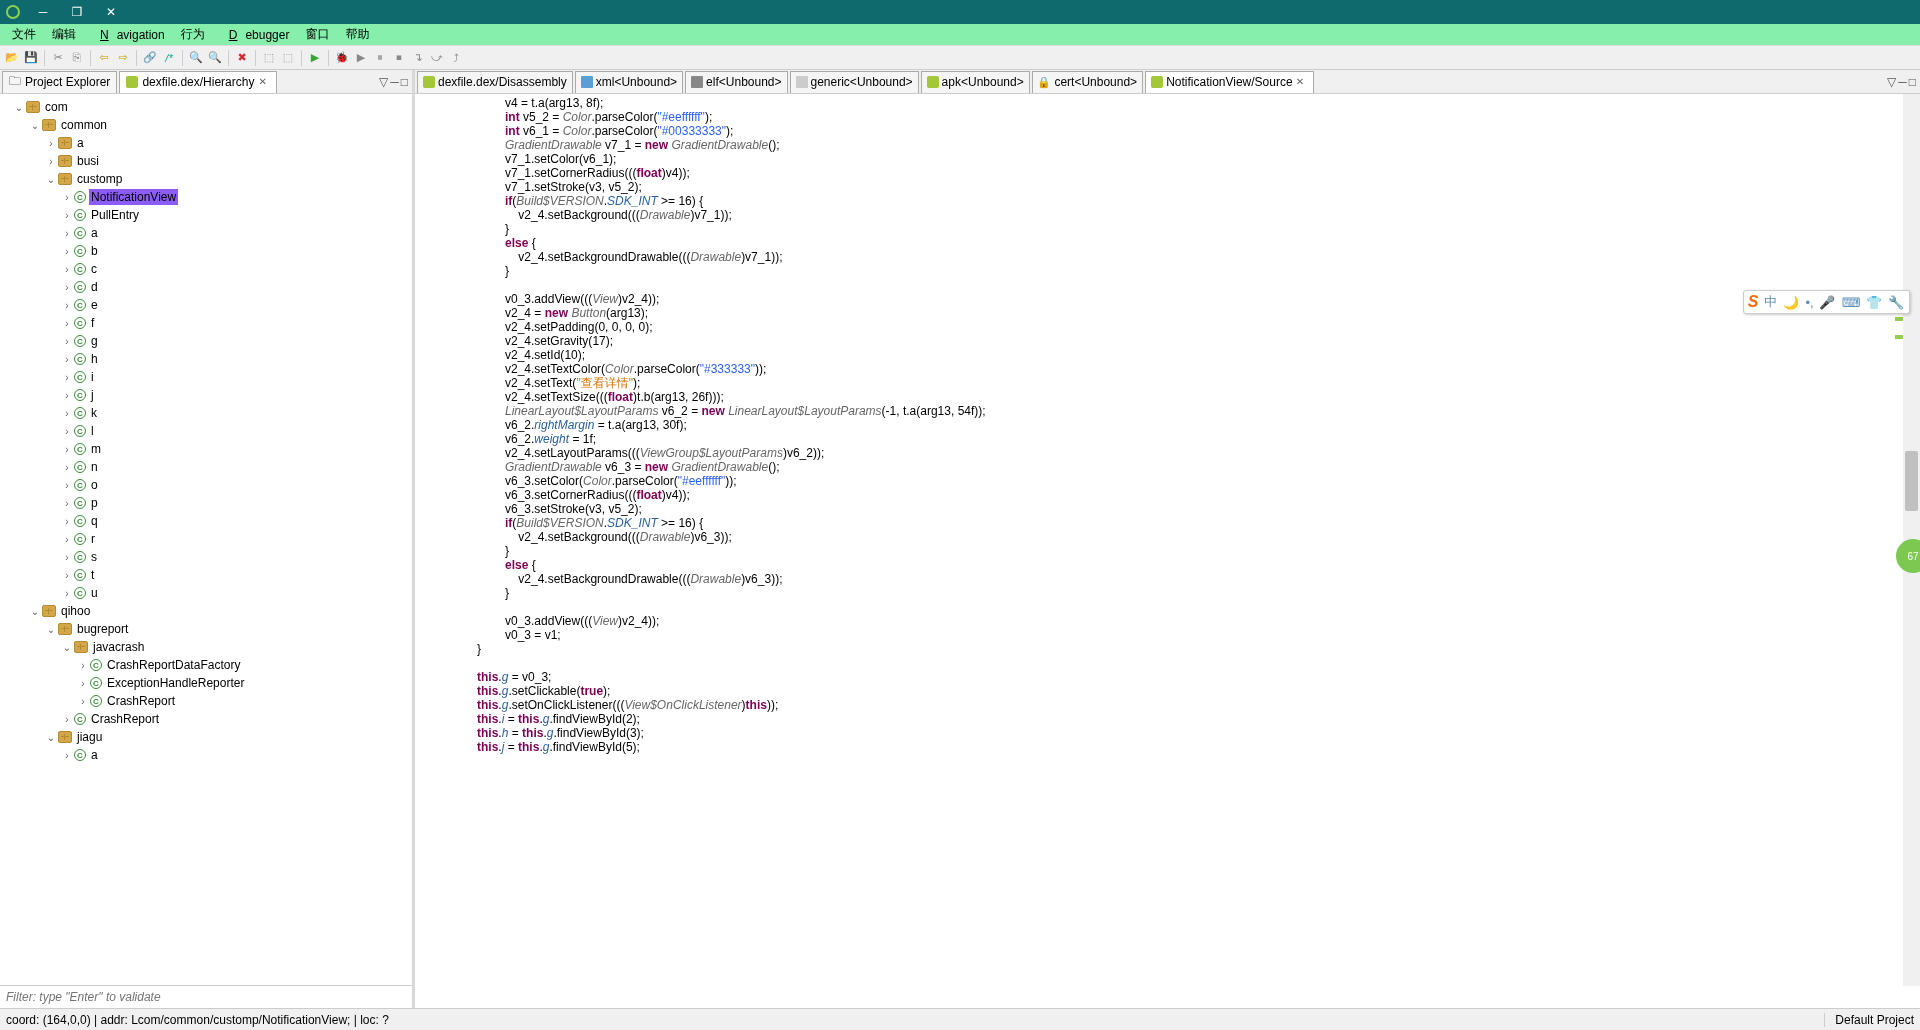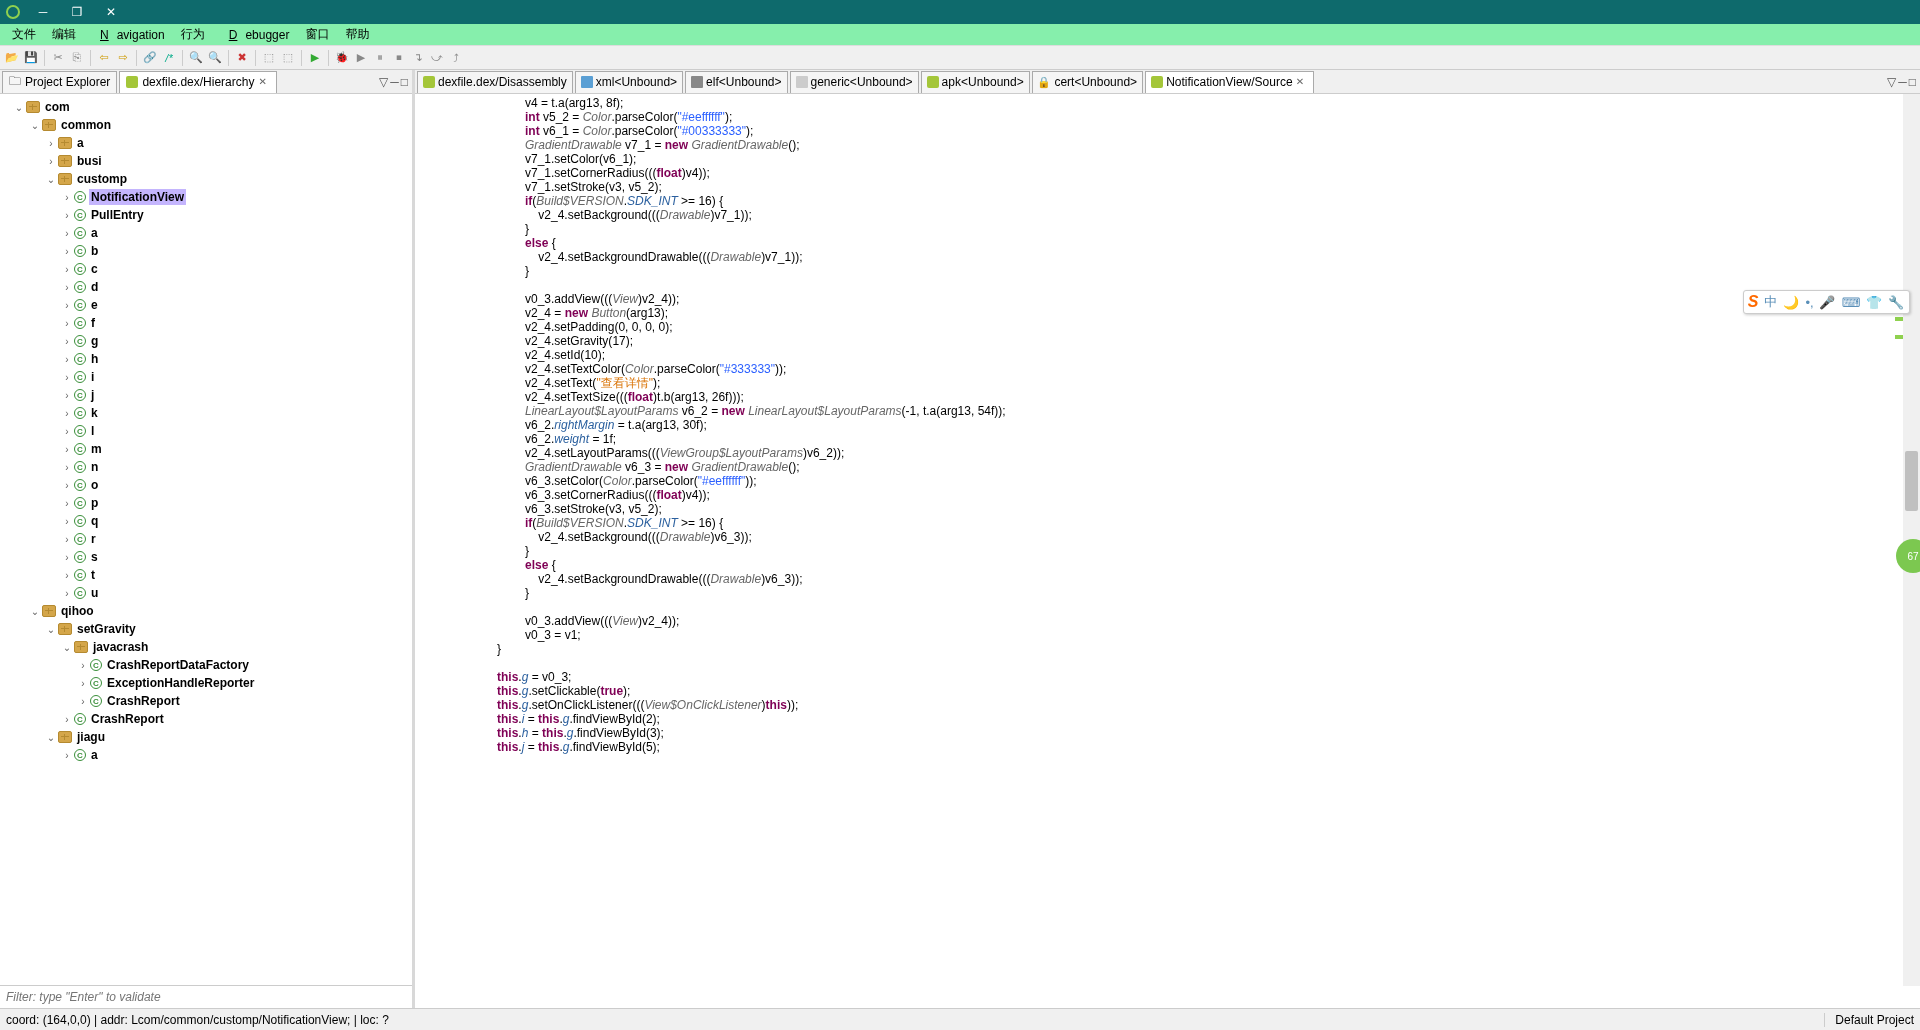--- a/index.html
+++ b/index.html
@@ -23,35 +23,35 @@
 .tab-icon { width: 12px; height: 12px; display: inline-flex; align-items: center; justify-content: center; }
 .tab-close { width: 12px; height: 12px; font-size: 10px; color: #666; }
 .tab-controls { margin-left: auto; display: flex; gap: 2px; padding-right: 4px; font-size: 10px; color: #555; }
 .tree { flex: 1; overflow: auto; padding: 4px 2px; background: #fff; }
 .tree-row { display: flex; align-items: center; height: 18px; white-space: nowrap; }
 .tree-row .arrow { width: 14px; text-align: center; color: #666; font-size: 10px; }
 .pkg-icon { width: 14px; height: 12px; display: inline-block; background: #d4a64a; border: 1px solid #b58a30; border-radius: 2px; margin-right: 3px; position: relative; }
 .pkg-icon::before { content: ""; position: absolute; left: 2px; right: 2px; top: 4px; height: 1px; background: #b58a30; }
 .pkg-icon::after { content: ""; position: absolute; top: 2px; bottom: 2px; left: 5px; width: 1px; background: #b58a30; }
 .cls-icon { width: 12px; height: 12px; border-radius: 50%; border: 1px solid #3a8f3a; display: inline-flex; align-items: center; justify-content: center; font-size: 8px; color: #3a8f3a; margin-right: 3px; font-weight: bold; background: #fff; }
-.tree-label { padding: 1px 2px; font-weight: bold; }
-.tree-label.selected { background: #c4b5fd; }
+.tree-label { padding: 1px 2px; }
+.tree-label.selected { background: #8b5cf6; }
 .filter-box { border-top: 1px solid #ccc; }
 .filter-box input { width: 100%; height: 22px; border: none; padding: 0 6px; outline: none; font-style: italic; color: #999; }
 .right-panel { flex: 1; display: flex; flex-direction: column; position: relative; }
 .editor-tabs { background: #f0f0f0; height: 24px; display: flex; align-items: center; border-bottom: 1px solid #ccc; padding-left: 2px; }
 .etab { background: #f5f5f5; border: 1px solid #aaa; border-bottom: none; height: 22px; display: flex; align-items: center; padding: 0 5px; gap: 3px; margin-right: 2px; font-size: 11px; }
 .etab.active { background: #fff; }
 .etab-icon { width: 12px; height: 12px; display: inline-block; }
 .icon-android { background: #a4c639; border-radius: 2px; }
 .icon-xml { background: #5a9fd4; border-radius: 1px; }
 .icon-elf { background: #888; border-radius: 1px; }
 .icon-bin { background: #ccc; border-radius: 1px; }
 .icon-cert { color: #888; font-size: 11px; }
-.code-area { flex: 1; overflow: auto; background: #fff; position: relative; margin-left: 20px; }
+.code-area { flex: 1; overflow: auto; background: #fff; position: relative; }
 .code-content { padding: 2px 8px 2px 90px; font-family: Consolas, monospace; font-size: 13px; line-height: 14px; white-space: pre; color: #000; }
 .kw { color: #7f0055; font-weight: bold; }
 .num { color: #000; }
 .type { color: #666; font-style: italic; }
 .field { color: #2a5f9e; font-style: italic; }
 .chinese { color: #d97306; }
 .hex { color: #2a5fff; }
 .bottom-tabs { height: 22px; background: #f0f0f0; border-top: 1px solid #ccc; display: flex; }
 .btab { border: 1px solid #aaa; border-top: none; padding: 2px 10px; background: #f5f5f5; font-size: 11px; }
 .btab.active { background: #fff; }
@@ -281,21 +281,21 @@
           <span class="tree-label">u</span>
         </div>
       <div class="tree-row" style="padding-left:26px">
           <span class="arrow">⌄</span>
           <span class="pkg-icon"></span>
           <span class="tree-label">qihoo</span>
         </div>
       <div class="tree-row" style="padding-left:42px">
           <span class="arrow">⌄</span>
           <span class="pkg-icon"></span>
-          <span class="tree-label">setGravity</span>
+          <span class="tree-label">bugreport</span>
         </div>
       <div class="tree-row" style="padding-left:58px">
           <span class="arrow">⌄</span>
           <span class="pkg-icon"></span>
           <span class="tree-label">javacrash</span>
         </div>
       <div class="tree-row" style="padding-left:74px">
           <span class="arrow">›</span>
           <span class="cls-icon">C</span>
           <span class="tree-label">CrashReportDataFactory</span>

